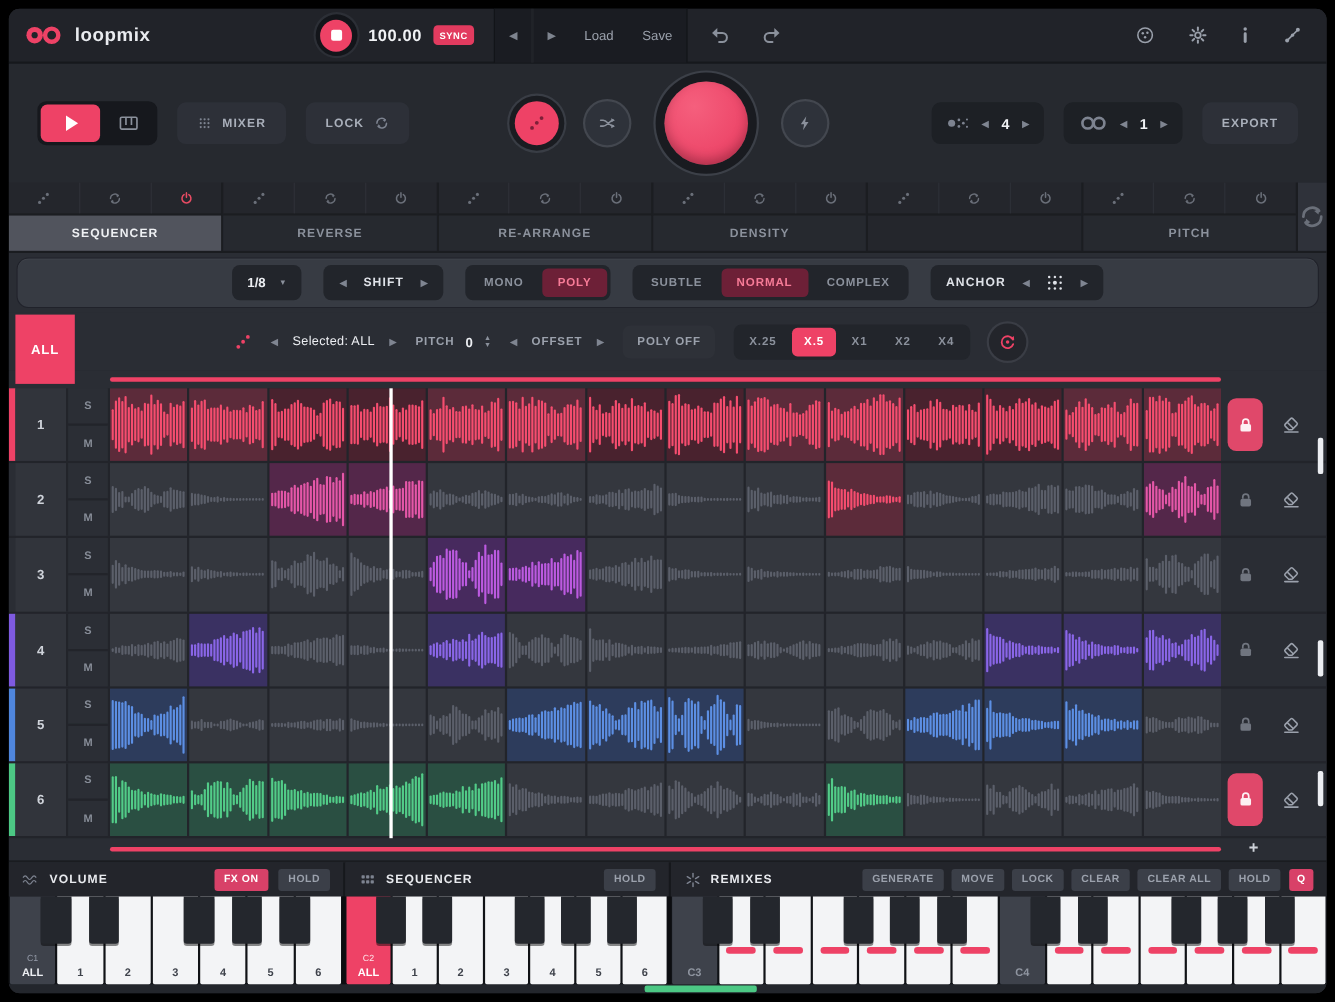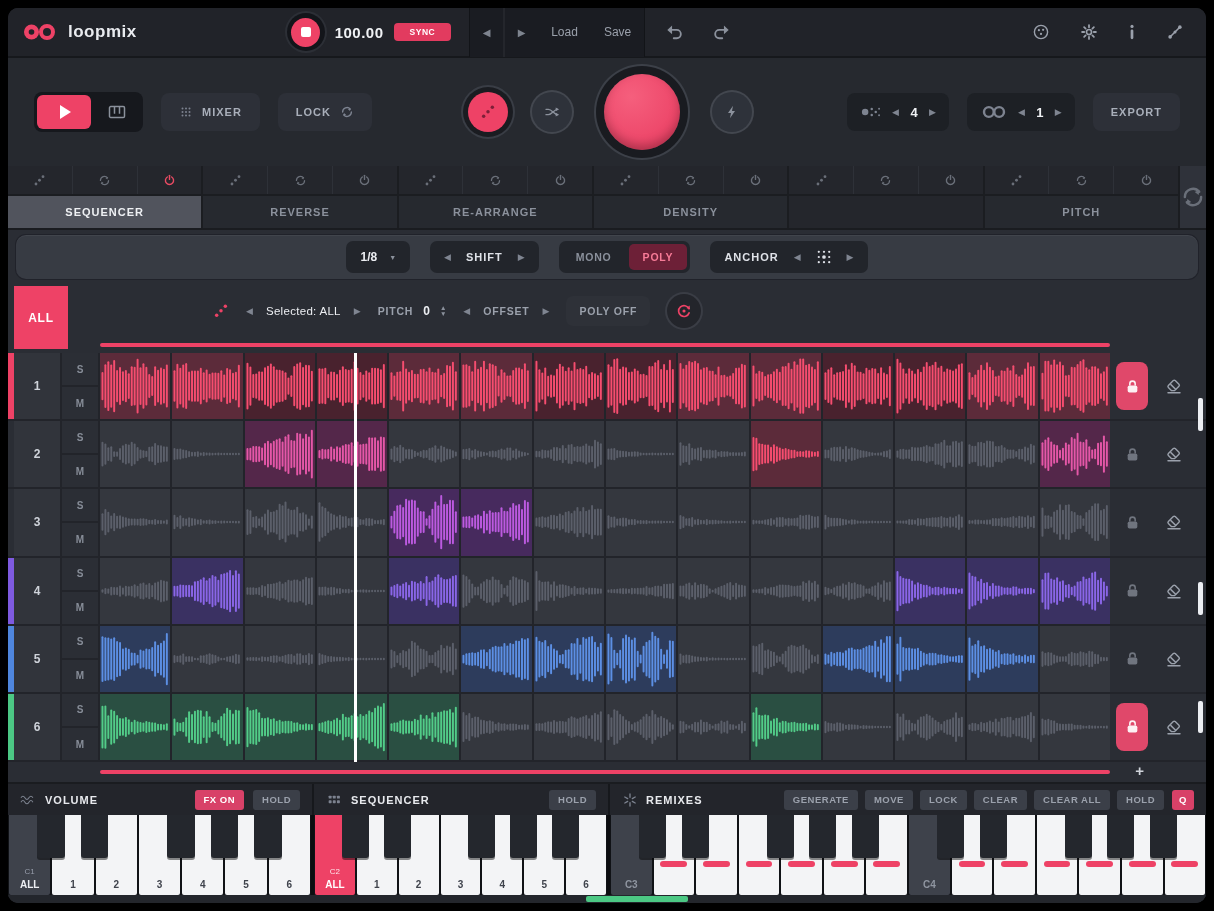--- a/index.html
+++ b/index.html
@@ -11,21 +11,21 @@
   .chev{font-size:9px;color:#7f8591;cursor:default}
   
   .topbar{height:50px;background:#212329;border-bottom:2px solid #16181c;display:flex;align-items:center;padding:0 14px;flex:none}
   .logo-area{display:flex;align-items:center;gap:10px}
   .app-name{font-size:17px;font-weight:600;color:#e9ebef;letter-spacing:.5px}
   .bpm-group{display:flex;align-items:center;gap:10px;margin-left:150px}
   .stop-well{width:38px;height:38px;border-radius:50%;background:#13151a;display:flex;align-items:center;justify-content:center;box-shadow:0 0 0 2px #2c2f36}
   .stop-core{width:29px;height:29px;border-radius:50%;background:#ee4266;display:flex;align-items:center;justify-content:center}
   .stop-square{width:10px;height:10px;background:#fff;border-radius:2px}
   .bpm-val{font-size:15px;font-weight:bold;color:#f0f2f5;letter-spacing:.5px}
-  .sync-badge{background:#e23b5f;color:#fff;font-size:8.5px;font-weight:bold;padding:4px 16px;border-radius:4px;letter-spacing:.5px}
+  .sync-badge{background:#e23b5f;color:#fff;font-size:8.5px;font-weight:bold;padding:4px 6px;border-radius:4px;letter-spacing:.5px}
   .preset-zone{display:flex;align-items:stretch;height:50px;margin-left:18px;background:#1a1c22;border-left:1px solid #121418;border-right:1px solid #121418}
   .chev-cell{width:34px;display:flex;align-items:center;justify-content:center;font-size:10px;color:#7e848f;border-right:1px solid #24262c}
   .chev-cell.l{border-left:none}.chev-cell.r{border-left:1px solid #24262c;border-right:none}
   .preset-name{width:198px;display:flex;align-items:center;justify-content:center;font-size:12.5px;font-weight:bold;color:#eceef2}
   .txt-btn{background:none;border:none;color:#9aa0ab;font-size:12px;font-family:inherit;padding:0 13px;cursor:default}
   .undo-redo{display:flex;gap:26px;margin-left:20px;color:#8b919c}
   .hdr-icons{display:flex;gap:30px;margin-left:auto;margin-right:8px;color:#9aa0ab;align-items:center}
   
   .toolbar2{height:108px;background:#26292f;display:flex;align-items:center;justify-content:space-between;padding:0 26px;flex:none}
   .t2-left{display:flex;align-items:center;gap:18px}
@@ -539,20 +539,25 @@
       </div>
       <div class="navpill">
         <span class="chev">◀</span>
         <span class="plabel">SHIFT</span>
         <span class="chev">▶</span>
       </div>
       <div class="seg">
           <span class="seg-item">MONO</span>
           <span class="seg-item active">POLY</span>
         </div>
+      <div class="seg">
+          <span class="seg-item">SUBTLE</span>
+          <span class="seg-item active">NORMAL</span>
+          <span class="seg-item">COMPLEX</span>
+        </div>
       <div class="navpill">
         <span class="plabel">ANCHOR</span>
         <span class="chev">◀</span>
         <span class="icon ic16 bright">
             <svg viewBox="0 0 20 20" fill="currentColor">
               <circle cx="3.5" cy="3.5" r="1.4"></circle>
               <circle cx="10" cy="3.5" r="1.4"></circle>
               <circle cx="16.5" cy="3.5" r="1.4"></circle>
               <circle cx="3.5" cy="10" r="1.4"></circle>
               <circle cx="10" cy="10" r="2.3"></circle>
@@ -589,20 +594,27 @@
             <i>▲</i>
             <i>▼</i>
           </span>
       </div>
       <div class="sel-nav">
         <span class="chev">◀</span>
         <span class="glabel">OFFSET</span>
         <span class="chev">▶</span>
       </div>
       <div class="trim-pill">POLY OFF</div>
+      <div class="seg speeds">
+          <span class="seg-item">X.25</span>
+          <span class="seg-item active">X.5</span>
+          <span class="seg-item">X1</span>
+          <span class="seg-item">X2</span>
+          <span class="seg-item">X4</span>
+        </div>
       <div class="rot-btn icon">
           <svg viewBox="0 0 24 24">
             <path d="M18.8 14.5a7.2 7.2 0 1 1-.3-5.5" fill="none" stroke="currentColor" stroke-width="2.2" stroke-linecap="round"></path>
             <path d="M19.5 4.5l.5 5-4.8-1.6z" fill="currentColor"></path>
             <circle cx="12" cy="12" r="2.1" fill="currentColor"></circle>
           </svg>
         </div>
     </div>
   </div>
 

